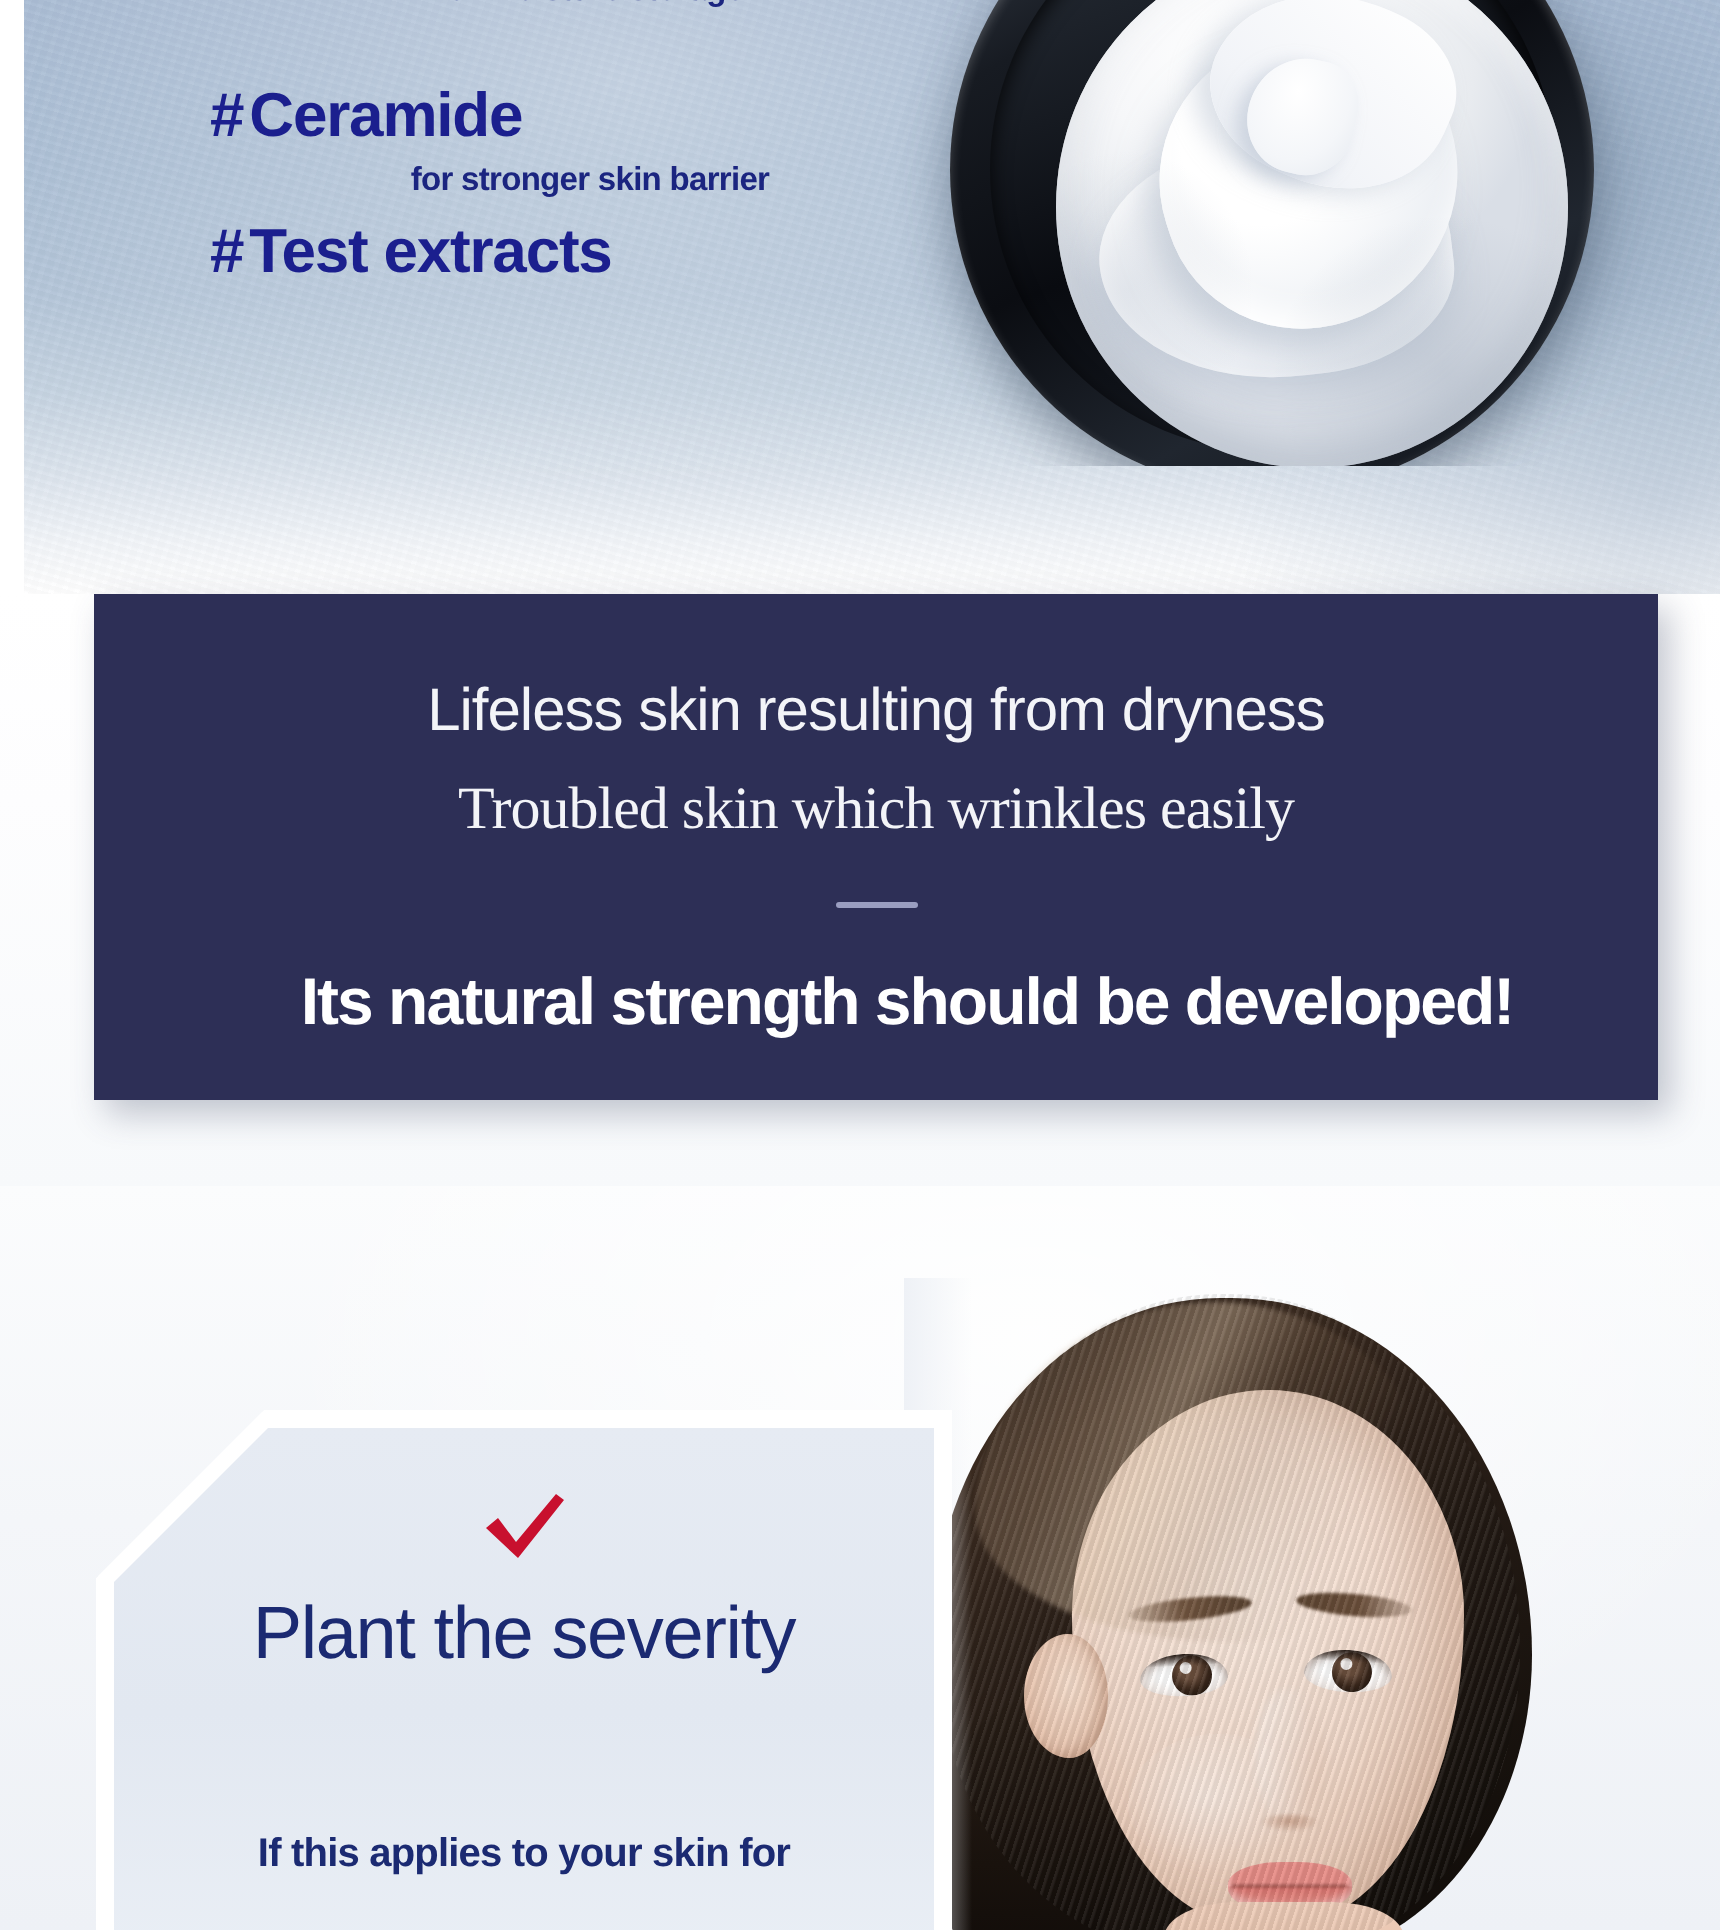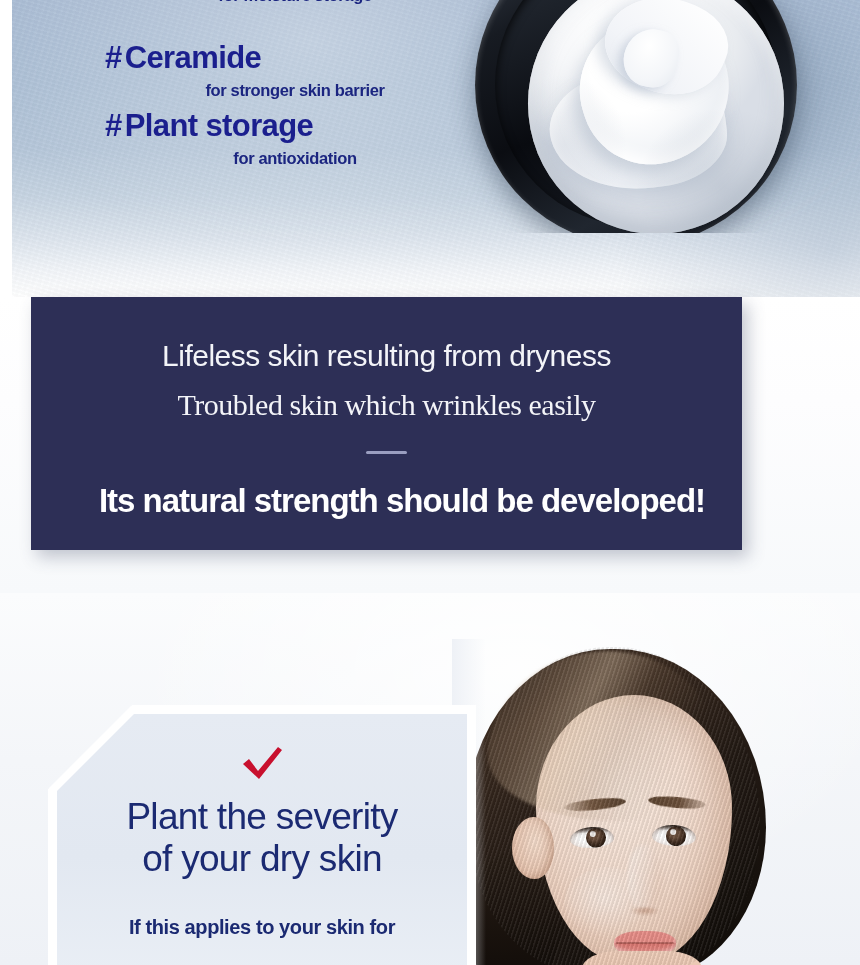--- a/index.html
+++ b/index.html
@@ -184,22 +184,22 @@
       radial-gradient(ellipse 90px 100px at 14% 66%, rgba(158,170,186,.22), rgba(0,0,0,0) 70%);
   }
 
   
   .sec-banner {
     position:absolute; left:0; top:297px;
     width:860px; height:296px;
     background:linear-gradient(to bottom,#ffffff 0%, #fdfdfe 35%, #f7f9fb 100%);
   }
   .banner-box {
-    position:absolute; left:31px; top:0px;
-    width:711px; height:253px;
+    position:absolute; left:47px; top:0px;
+    width:782px; height:253px;
     background:#2d2f56;
     box-shadow:6px 7px 16px rgba(60,70,100,.30);
   }
   .banner-line {
     text-align:center;
     color:#f3f4f8;
     font-size:30px;
     font-weight:400;
     letter-spacing:-.5px;
     line-height:1.0;
@@ -441,22 +441,21 @@
       <div class="ing-item first">
         <div class="ing-sub">for moisture storage</div>
       </div>
 
       <div class="ing-item second">
         <div class="ing-title"><span class="hash">#</span><span>Ceramide</span></div>
         <div class="ing-sub">for stronger skin barrier</div>
       </div>
 
       <div class="ing-item">
-        <div class="ing-title"><span class="hash">#</span><span>Plant storage</span></div>
-        <div class="ing-sub">for antioxidation</div>
+        <div class="ing-title"><span class="hash">#</span><span>Test extracts</span></div>
       </div>
 
     </div>
 
     <div class="jar-photo">
       <div class="jar-shadow"></div>
       <div class="jar-outer">
         <div class="jar-rim-hi"></div>
         <div class="jar-inner-ring">
           <div class="jar-cream">
@@ -513,21 +512,20 @@
       <div class="test-card-inner">
 
         <div class="check-mark">
           <svg width="46" height="38" viewBox="0 0 46 38" aria-hidden="true">
             <path d="M4 20 L10 15 L19 27 L39 3 L43 6 L20 35 Z" fill="#c8102e"></path>
           </svg>
         </div>
 
         <div class="test-title">
           <div>Plant the severity</div>
-          <div>of your dry skin</div>
         </div>
 
         <div class="test-sub">If this applies to your skin for</div>
 
       </div>
     </div>
   </section>
 
 </div>
 

